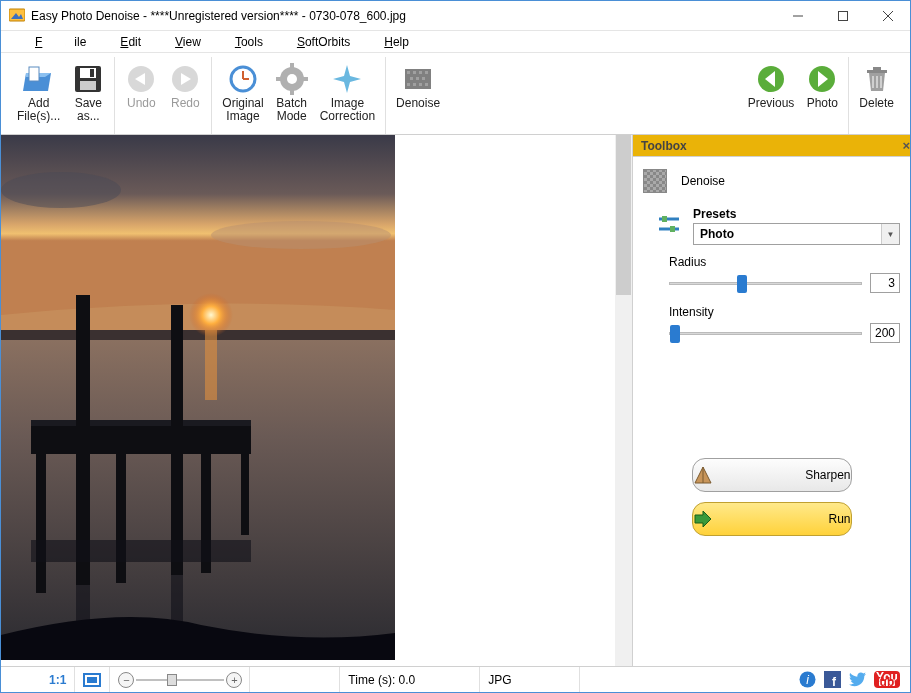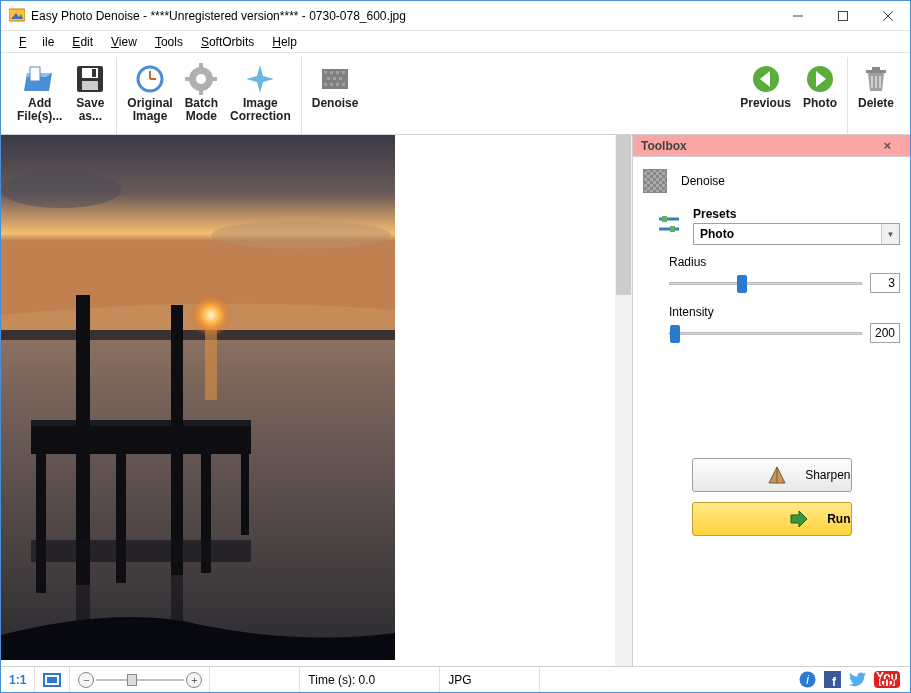--- a/index.html
+++ b/index.html
@@ -9,43 +9,43 @@
 
 
 .titlebar { height: 30px; display: flex; align-items: center; padding-left: 8px; background: #fff; border-bottom: 1px solid #e5e5e5; }
 .titlebar .app-icon { width: 16px; height: 16px; margin-right: 6px; }
 .titlebar .title { flex: 1; color: #000; }
 .titlebar .win-controls { display: flex; height: 100%; }
 .titlebar .win-controls div { width: 45px; display: flex; align-items: center; justify-content: center; color: #444; font-size: 14px; cursor: default; }
 
 
 .menubar { height: 22px; display: flex; align-items: center; padding-left: 10px; gap: 2px; border-bottom: 1px solid #e5e5e5; }
-.menubar span { padding: 2px 8px; cursor: default; }
+.menubar span { padding: 2px 8px; cursor: default; margin-left: 16px; }
 .menubar span u { text-decoration: underline; }
 
 
 .toolbar { height: 82px; display: flex; padding: 4px 6px 0 6px; border-bottom: 1px solid #d0d0d0; background: #fff; }
 .toolbar .group { display: flex; border-right: 1px solid #e0e0e0; padding: 0 4px; align-items: flex-start; }
 .toolbar .group.last { border-right: none; }
 .toolbar .spacer { flex: 1; }
-.tool-btn { display: flex; flex-direction: column; align-items: center; justify-content: flex-start; padding: 2px 6px 4px 6px; min-width: 40px; text-align: center; border-radius: 3px; cursor: default; font-weight: bold; }
+.tool-btn { display: flex; flex-direction: column; align-items: center; justify-content: flex-start; padding: 2px 6px 4px 6px; min-width: 40px; text-align: center; border-radius: 3px; cursor: default; }
 .tool-btn .ic { width: 32px; height: 32px; display: flex; align-items: center; justify-content: center; margin: 4px 0 2px 0; }
 .tool-btn .lbl { line-height: 13px; text-align: center; color: #222; white-space: pre-line; }
 .tool-btn.disabled .lbl { color: #9a9a9a; }
 
 
 .mainarea { flex: 1; display: flex; min-height: 0; }
 .canvas { flex: 1; position: relative; background: #fff; overflow: hidden; }
 .canvas .img { position: absolute; left: 0; top: 0; width: 394px; height: 525px; }
 .canvas .vscroll { position: absolute; right: 0; top: 0; width: 17px; height: 100%; background: #f0f0f0; }
 .canvas .vscroll .thumb { position: absolute; left: 1px; right: 1px; top: 0; height: 160px; background: #cdcdcd; }
 
 
 .toolbox { width: 278px; border-left: 1px solid #d0d0d0; display: flex; flex-direction: column; background: #fff; }
-.toolbox-header { height: 22px; background: #fca5a5; border-bottom: 1px solid #d0d0d0; display: flex; align-items: center; padding: 0 19px 0 8px; font-weight: bold; color: #444; }
+.toolbox-header { height: 22px; background: #eab308; border-bottom: 1px solid #d0d0d0; display: flex; align-items: center; padding: 0 0 0 8px; font-weight: bold; color: #444; }
 .toolbox-header .x { margin-left: auto; cursor: default; font-size: 13px; color: #555; }
 .toolbox-body { padding: 12px 10px 10px 10px; flex: 1; display: flex; flex-direction: column; }
 
 .denoise-row { display: flex; align-items: center; gap: 14px; margin-bottom: 14px; }
 .denoise-chip { width: 24px; height: 24px; background: repeating-conic-gradient(#888 0 25%, #aaa 0 50%) 0/6px 6px; border: 1px solid #888; }
 
 .presets-row { display: flex; align-items: flex-start; gap: 12px; margin-left: 14px; margin-bottom: 10px; }
 .presets-icon { width: 24px; height: 24px; margin-top: 6px; }
 .presets-col { flex: 1; font-weight: bold; }
 .presets-col .lbl { margin-bottom: 2px; }
@@ -55,27 +55,27 @@
 
 .slider-group { margin-left: 26px; margin-bottom: 12px; }
 .slider-group .lbl { margin-bottom: 4px; }
 .slider-row { display: flex; align-items: center; gap: 8px; }
 .slider-track { position: relative; flex: 1; height: 18px; }
 .slider-track .rail { position: absolute; left: 0; right: 0; top: 8px; height: 3px; background: #d8d8d8; border: 1px solid #bbb; }
 .slider-track .handle { position: absolute; top: 1px; width: 10px; height: 18px; background: #2a7bd0; border-radius: 2px; transform: translateX(-50%); }
 .slider-val { width: 30px; height: 20px; border: 1px solid #a0a0a0; text-align: right; padding-right: 4px; display: flex; align-items: center; justify-content: flex-end; }
 
 .action-btns { margin-top: auto; margin-bottom: 120px; display: flex; flex-direction: column; gap: 10px; align-items: center; padding: 0 32px; }
-.btn-sharpen, .btn-run { width: 160px; height: 34px; border: 1px solid #a0a0a0; border-radius: 3px; display: flex; align-items: center; justify-content: flex-end; gap: 18px; cursor: default; }
+.btn-sharpen, .btn-run { width: 160px; height: 34px; border: 1px solid #a0a0a0; border-radius: 13px; display: flex; align-items: center; justify-content: space-between; gap: 18px; cursor: default; }
 .btn-sharpen { background: linear-gradient(#fdfdfd, #e8e8e8); }
-.btn-run { background: linear-gradient(#ffe98a, #ffd23a); border-color: #c0a030; font-weight: bold; }
+.btn-run { background: linear-gradient(#ffe98a, #ffd23a); border-color: #c0a030; font-weight: normal; }
 .btn-sharpen .ic, .btn-run .ic { width: 20px; height: 20px; }
 
 
-.statusbar { height: 26px; border-top: 1px solid #d0d0d0; display: flex; align-items: center; background: #fff; }
+.statusbar { height: 26px; border-top: 1px solid #d0d0d0; display: flex; align-items: center; background: #fff; padding-left: 40px; }
 .statusbar .cell { height: 100%; border-right: 1px solid #e0e0e0; display: flex; align-items: center; padding: 0 8px; white-space: nowrap; }
 .zoom-11 { color: #2a7bd0; font-weight: bold; }
 .zoom-fit svg { display: block; }
 .zoom-ctrl { display: flex; align-items: center; gap: 2px; }
 .zoom-ctrl .circ { width: 16px; height: 16px; border-radius: 50%; border: 1px solid #888; display: flex; align-items: center; justify-content: center; font-size: 11px; color: #666; background: #f5f5f5; }
 .zoom-ctrl .track { position: relative; width: 88px; height: 14px; }
 .zoom-ctrl .track .rail { position: absolute; left: 0; right: 0; top: 6px; height: 2px; background: #c0c0c0; }
 .zoom-ctrl .track .tri { position: absolute; top: 1px; width: 10px; height: 12px; background: #ddd; border: 1px solid #888; transform: translateX(-50%); }
 .social { margin-left: auto; display: flex; gap: 8px; padding-right: 10px; align-items: center; }
 .social div { width: 17px; height: 17px; }
@@ -137,20 +137,40 @@
         <div class="ic">
             <svg width="32" height="32">
               <rect x="3" y="3" width="26" height="26" rx="2" fill="#333"></rect>
               <rect x="8" y="5" width="16" height="10" fill="#fff"></rect>
               <rect x="8" y="18" width="16" height="9" fill="#ccc"></rect>
               <rect x="18" y="6" width="4" height="8" fill="#333"></rect>
             </svg>
           </div>
         <div class="lbl">Save
 as...</div>
+      </div>
+    </div>
+    <div class="group">
+      <div class="tool-btn disabled">
+        <div class="ic">
+            <svg width="32" height="32">
+              <circle cx="16" cy="16" r="13" fill="#d8d8d8"></circle>
+              <path d="M20 10 L10 16 L20 22 Z" fill="#fff"></path>
+            </svg>
+          </div>
+        <div class="lbl">Undo</div>
+      </div>
+      <div class="tool-btn disabled">
+        <div class="ic">
+            <svg width="32" height="32">
+              <circle cx="16" cy="16" r="13" fill="#d8d8d8"></circle>
+              <path d="M12 10 L22 16 L12 22 Z" fill="#fff"></path>
+            </svg>
+          </div>
+        <div class="lbl">Redo</div>
       </div>
     </div>
     <div class="group">
       <div class="tool-btn">
         <div class="ic">
             <svg width="32" height="32">
               <circle cx="16" cy="16" r="12" fill="#fff" stroke="#4a8fd6" stroke-width="3"></circle>
               <line x1="16" y1="16" x2="16" y2="8" stroke="#d06030" stroke-width="2"></line>
               <line x1="16" y1="16" x2="22" y2="16" stroke="#d06030" stroke-width="2"></line>
             </svg>

